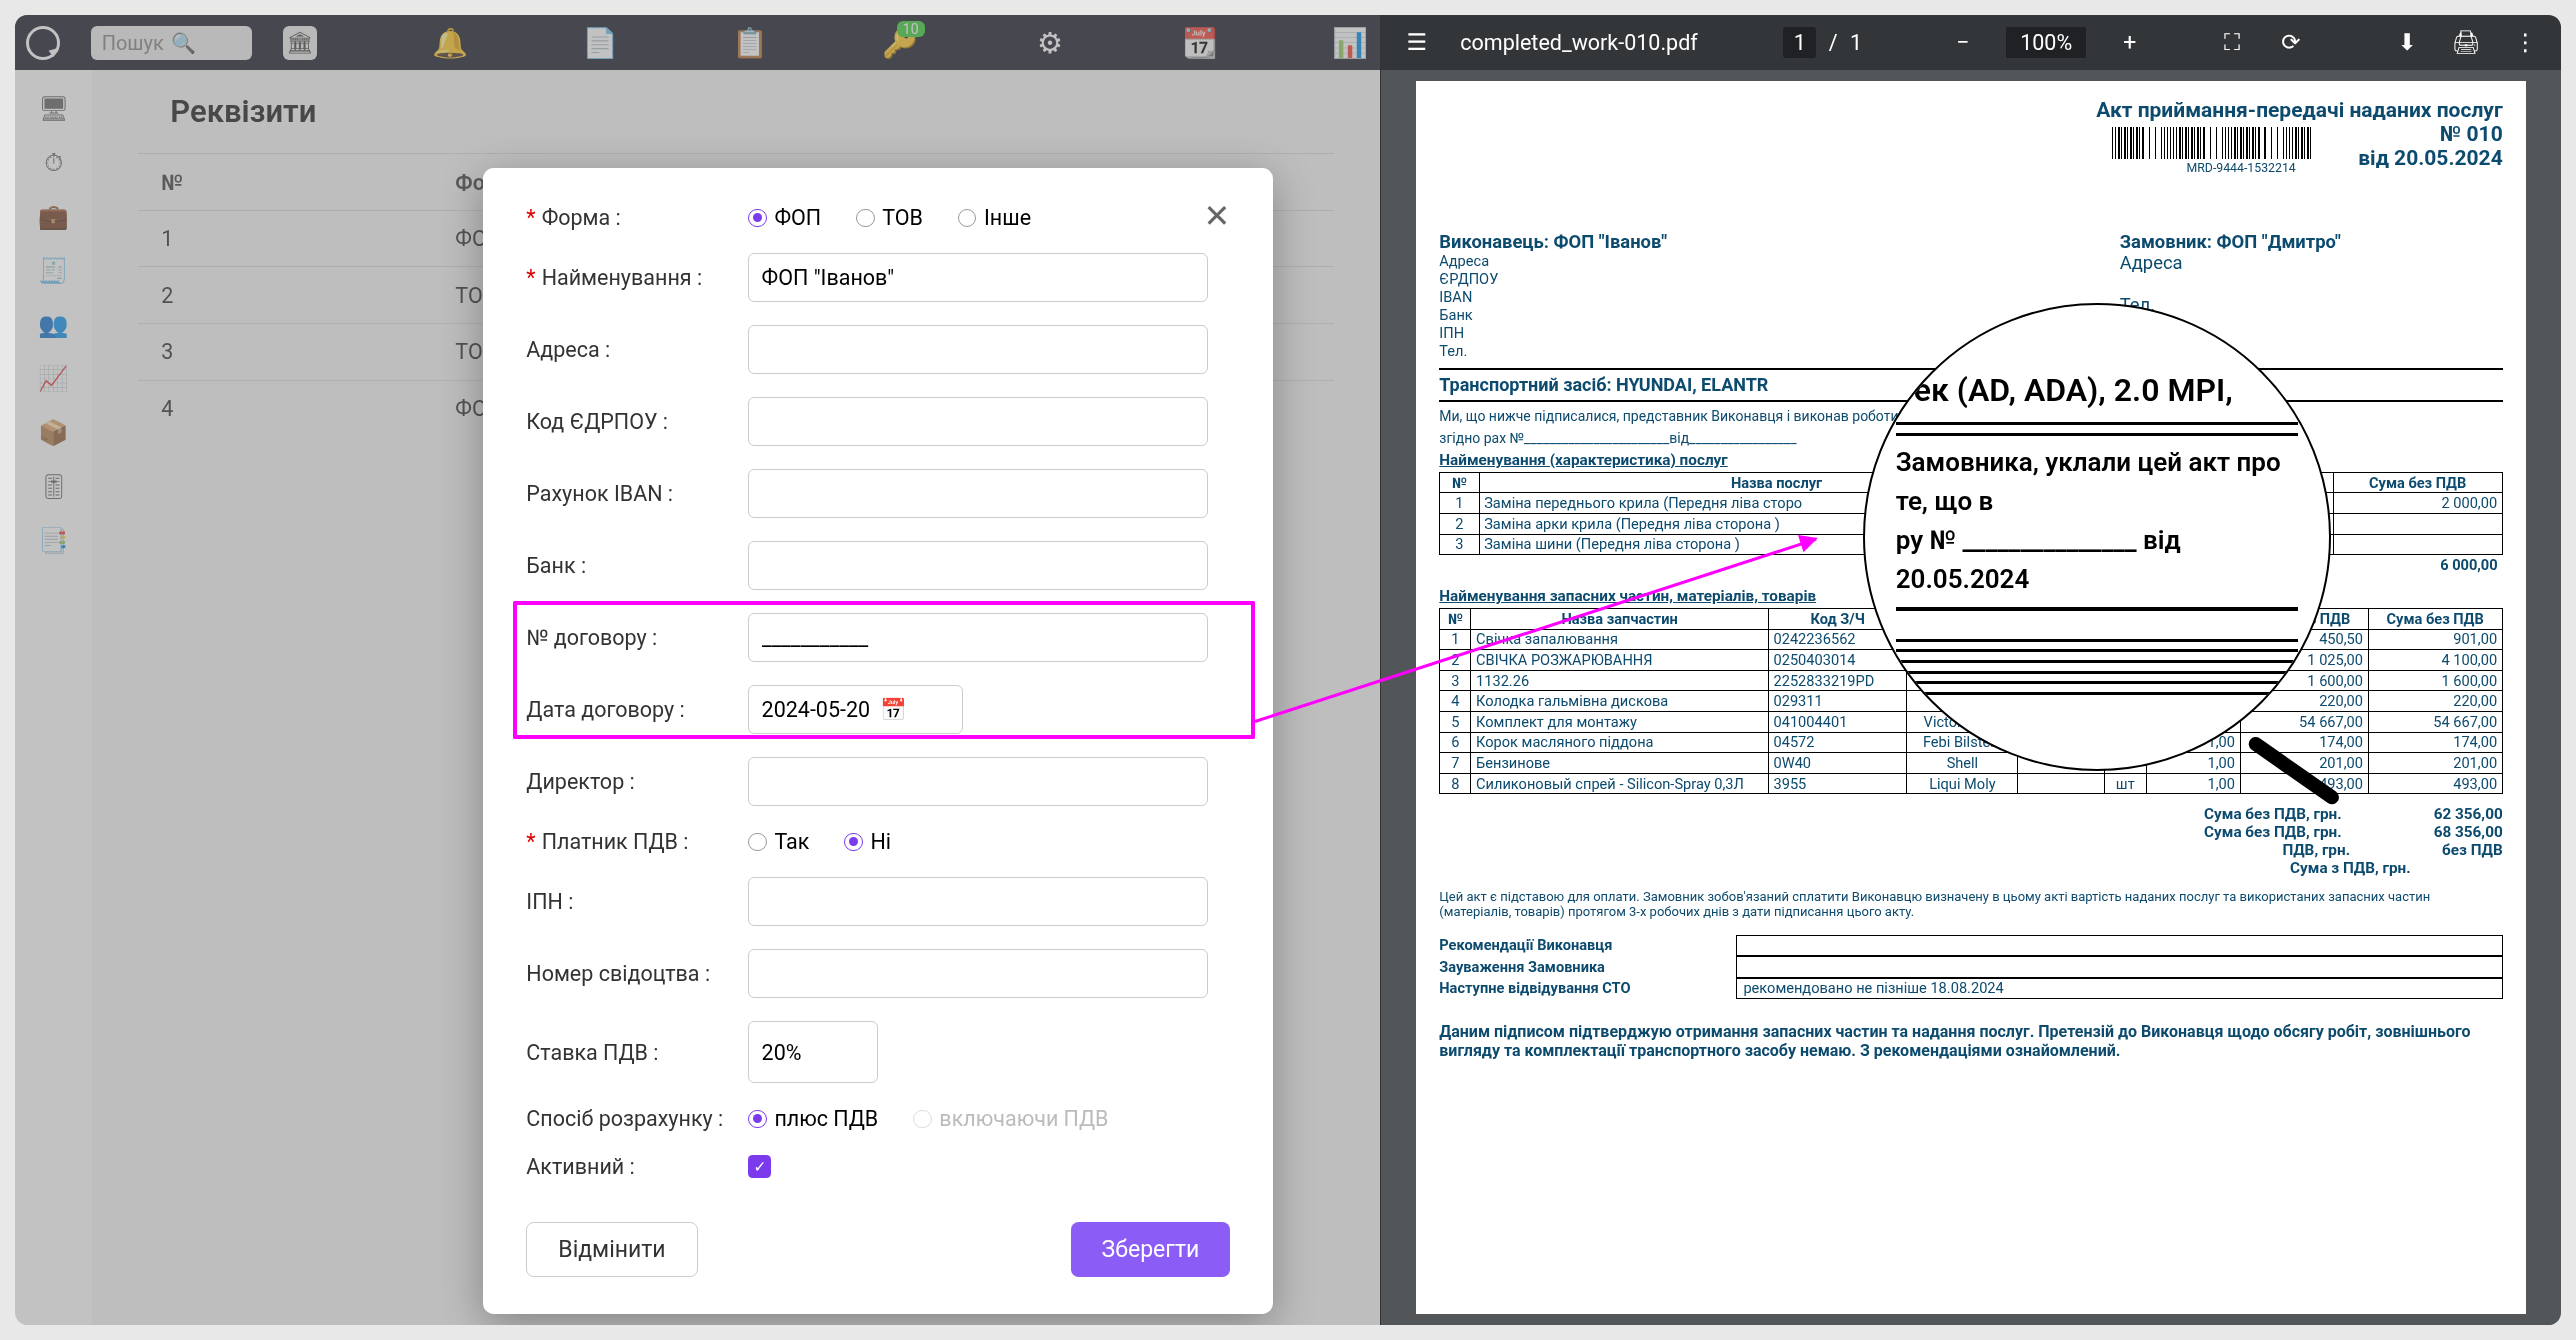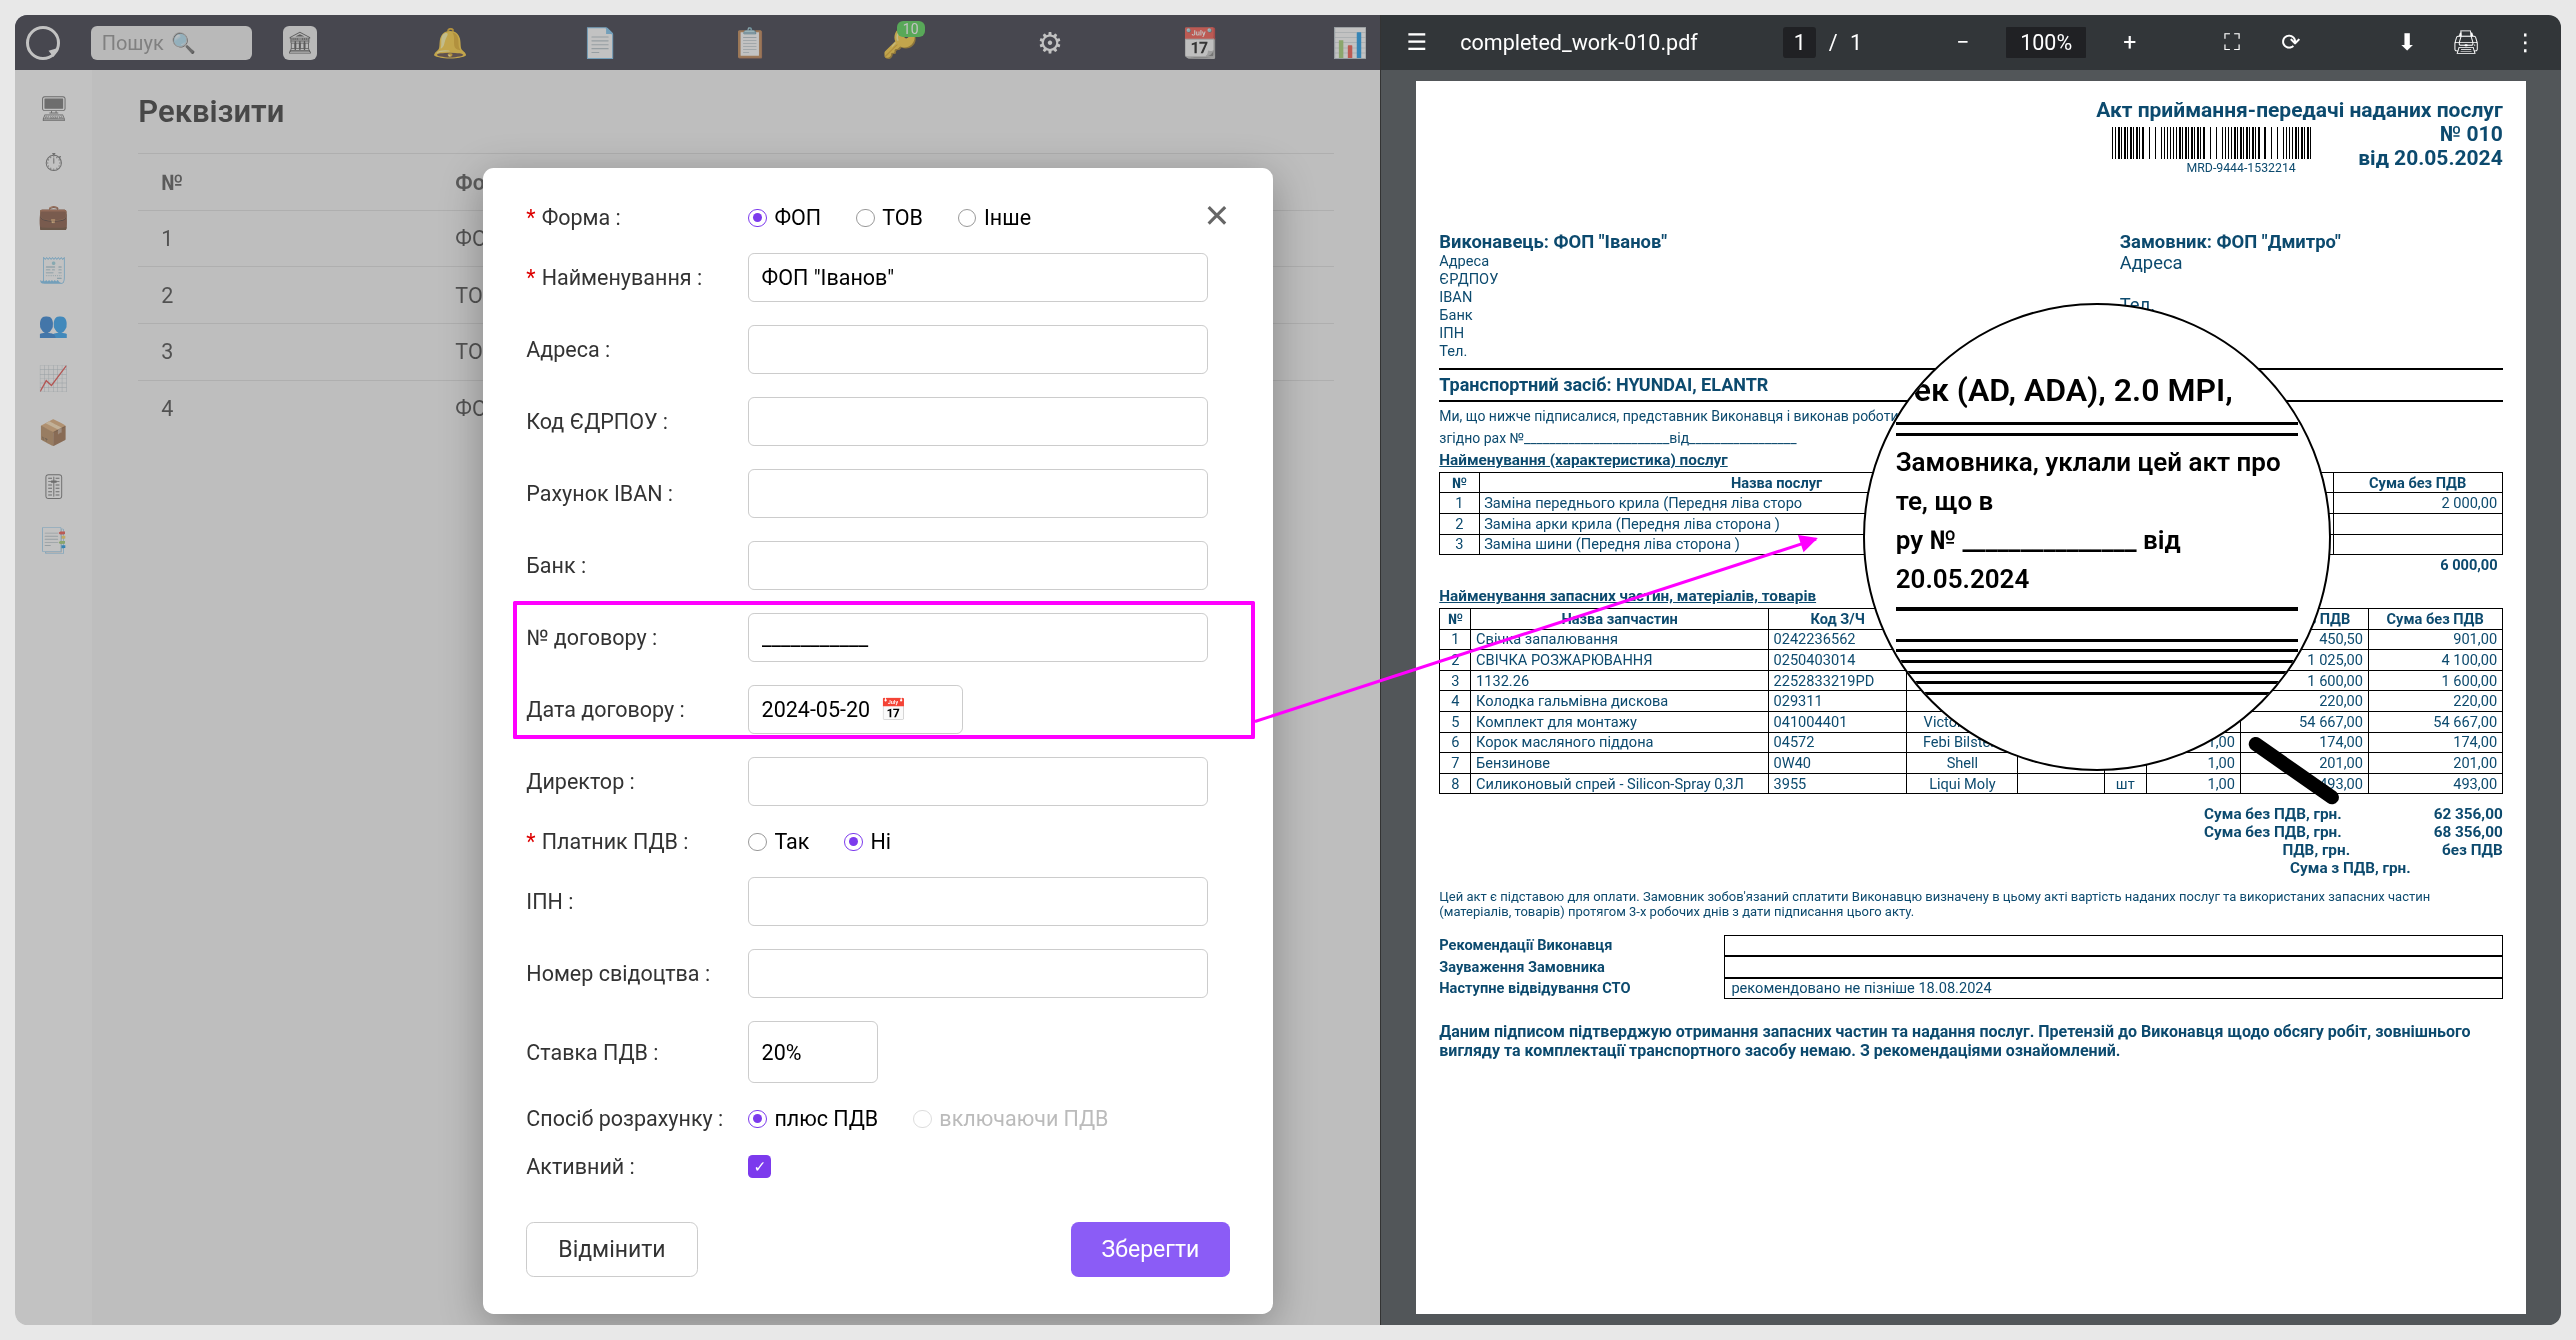--- a/index.html
+++ b/index.html
@@ -12,21 +12,21 @@
 .logo-circle::after { content: ''; position: absolute; right: -2.3px; bottom: 2.3px; width: 0; height: 0; border-left: 9.2px solid #fff; border-top: 4.6px solid transparent; border-bottom: 4.6px solid transparent; transform: rotate(-40deg); }
 .search-box { width: 161px; height: 34px; background: #eee; border-radius: 6.1px; display: flex; align-items: center; padding: 0 10.7px; color: #888; font-size: 20px; }
 .search-box span { flex: 1; }
 .topbar .tb-icon { color: #fff; font-size: 29px; width: 34px; height: 34px; display: flex; align-items: center; justify-content: center; position: relative; }
 .badge { position: absolute; top: -4.6px; right: -7.7px; background: #3fcf3f; color: #fff; font-size: 14px; padding: 0 6.1px; border-radius: 6.1px; }
 .bank-icon { width: 34px; height: 34px; background: #eee; border-radius: 6.1px; color: #444; font-size: 21.5px; display: flex; align-items: center; justify-content: center; }
 .main-row { flex: 1; display: flex; }
 .left-rail { width: 77px; background: #fff; display: flex; flex-direction: column; align-items: center; gap: 23px; padding-top: 23px; }
 .left-rail .ri { width: 31px; height: 31px; display: flex; align-items: center; justify-content: center; font-size: 24.5px; color: #666; }
 .content { flex: 1; padding: 23px 46px; }
-.content h1 { font-size: 31px; color: #222; font-weight: 600; margin-bottom: 23px; }
+.content h1 { font-size: 31px; color: #222; font-weight: 600; margin-bottom: 23px; margin-left: 32px; }
 .grid-table { width: 100%; border-collapse: collapse; font-size: 21.5px; color: #333; }
 .grid-table th, .grid-table td { text-align: left; padding: 15.3px 23px; border-top: 0.8px solid #ddd; }
 .grid-table th { font-weight: 600; color: #444; }
 .overlay-dim { position: absolute; inset: 0; background: rgba(120,120,120,0.45); }
 .modal { position: absolute; left: 468px; top: 153px; width: 790px; background: #fff; border-radius: 10.7px; padding: 37px 43px 37px 43px; box-shadow: 0 10.7px 43px rgba(0,0,0,0.3); }
 .modal-close { position: absolute; top: 29px; right: 43px; font-size: 32px; color: #666; }
 .form-row { display: flex; align-items: center; margin-bottom: 23px; font-size: 21.5px; }
 .form-row .lbl { width: 222px; color: #333; }
 .form-row .req { color: #d00; margin-right: 6.1px; }
 .form-row input[type=text] { width: 460px; height: 49px; border: 0.8px solid #ccc; border-radius: 6.1px; padding: 0 12.3px; font-size: 21.5px; }
@@ -72,21 +72,21 @@
 .svc-tbl, .parts-tbl { width: 100%; border-collapse: collapse; font-size: 14.6px; margin-top: 3.1px; }
 .svc-tbl th, .svc-tbl td, .parts-tbl th, .parts-tbl td { border: 0.8px solid #000; padding: 0.8px 4.6px; }
 .svc-tbl th, .parts-tbl th { font-weight: 700; text-align: center; }
 .right-num { text-align: right; }
 .center { text-align: center; }
 .sum-row td { border: none !important; border-top: 0.8px solid #000 !important; font-weight: 700; }
 .totals { margin-top: 10.7px; font-size: 15.3px; }
 .totals div { display: flex; justify-content: flex-end; gap: 92px; font-weight: 700; }
 .note { font-size: 13px; margin-top: 12.3px; }
 .recs { margin-top: 15.3px; }
-.recs-row { display: flex; align-items: center; font-size: 14.6px; gap: 9px; }
+.recs-row { display: flex; align-items: center; font-size: 14.6px; gap: 21px; }
 .recs-row .rl { width: 276px; font-weight: 700; }
 .recs-row .rb { flex: 1; border: 0.8px solid #000; height: 21.5px; padding: 0 6.1px; display: flex; align-items: center; }
 .confirm { margin-top: 23px; font-size: 16px; font-weight: 700; }
 .magnifier { position: absolute; width: 468px; height: 468px; border: 2.3px solid #000; border-radius: 50%; background: #fff; overflow: hidden; right: 230px; top: 288px; }
 .magnifier-handle { position: absolute; right: 204px; top: 718px; width: 107px; height: 14px; background: #000; border-radius: 7.7px; transform: rotate(35deg); transform-origin: left center; }
 .mag-content { position: absolute; inset: 0; padding: 61px 31px; font-size: 26px; font-weight: 600; line-height: 1.5; }
 .mag-content .big { font-size: 32px; }
 .mag-bar { border-top: 3.1px solid #000; margin: 7.7px 0; }
 </style>
 </head>

